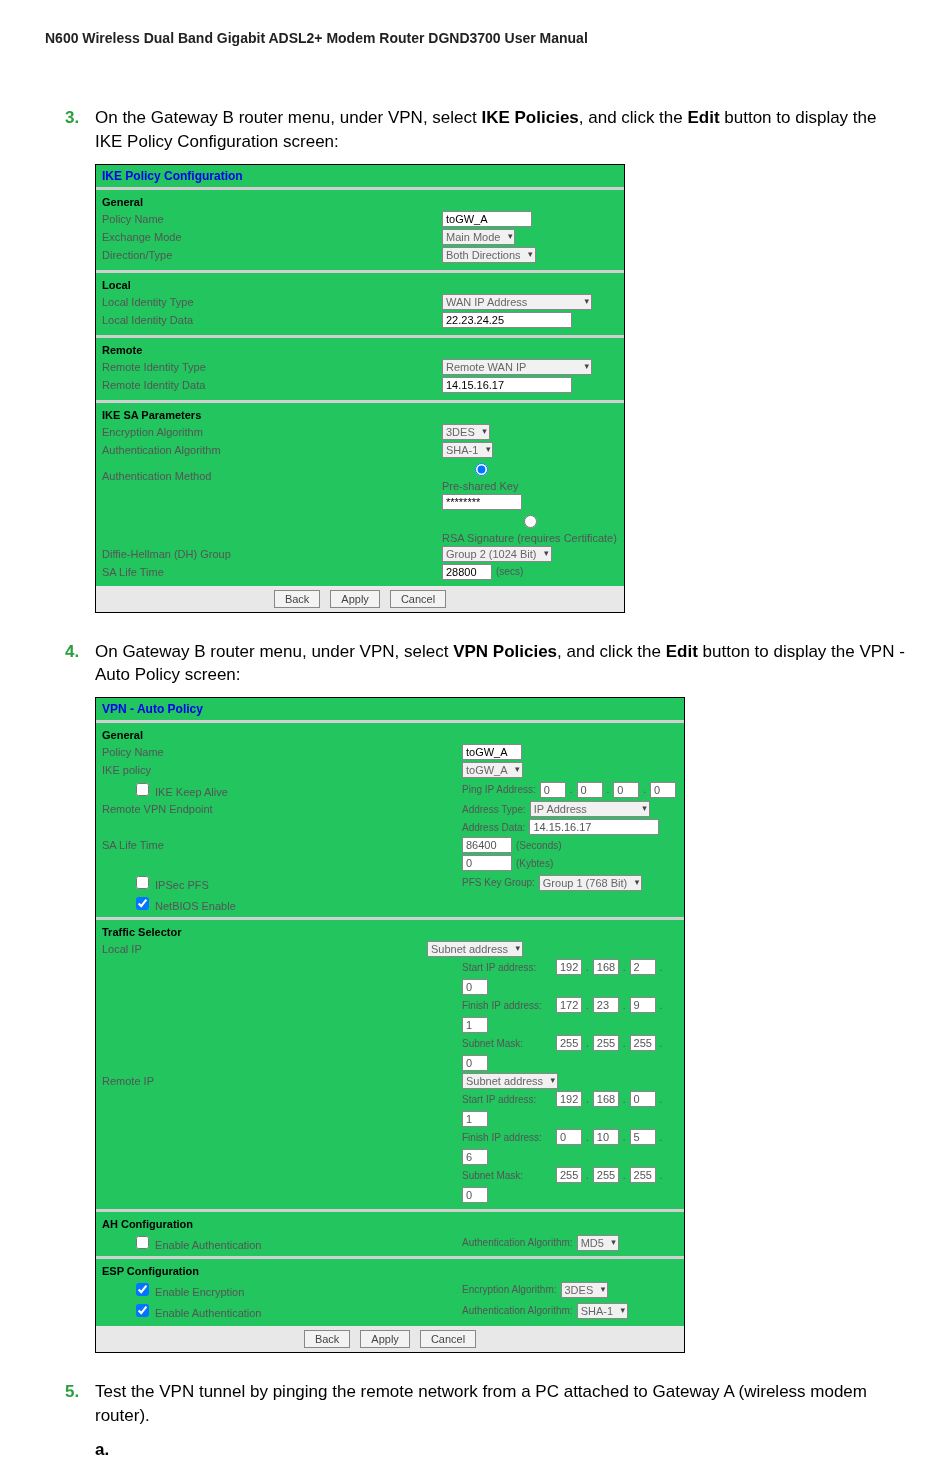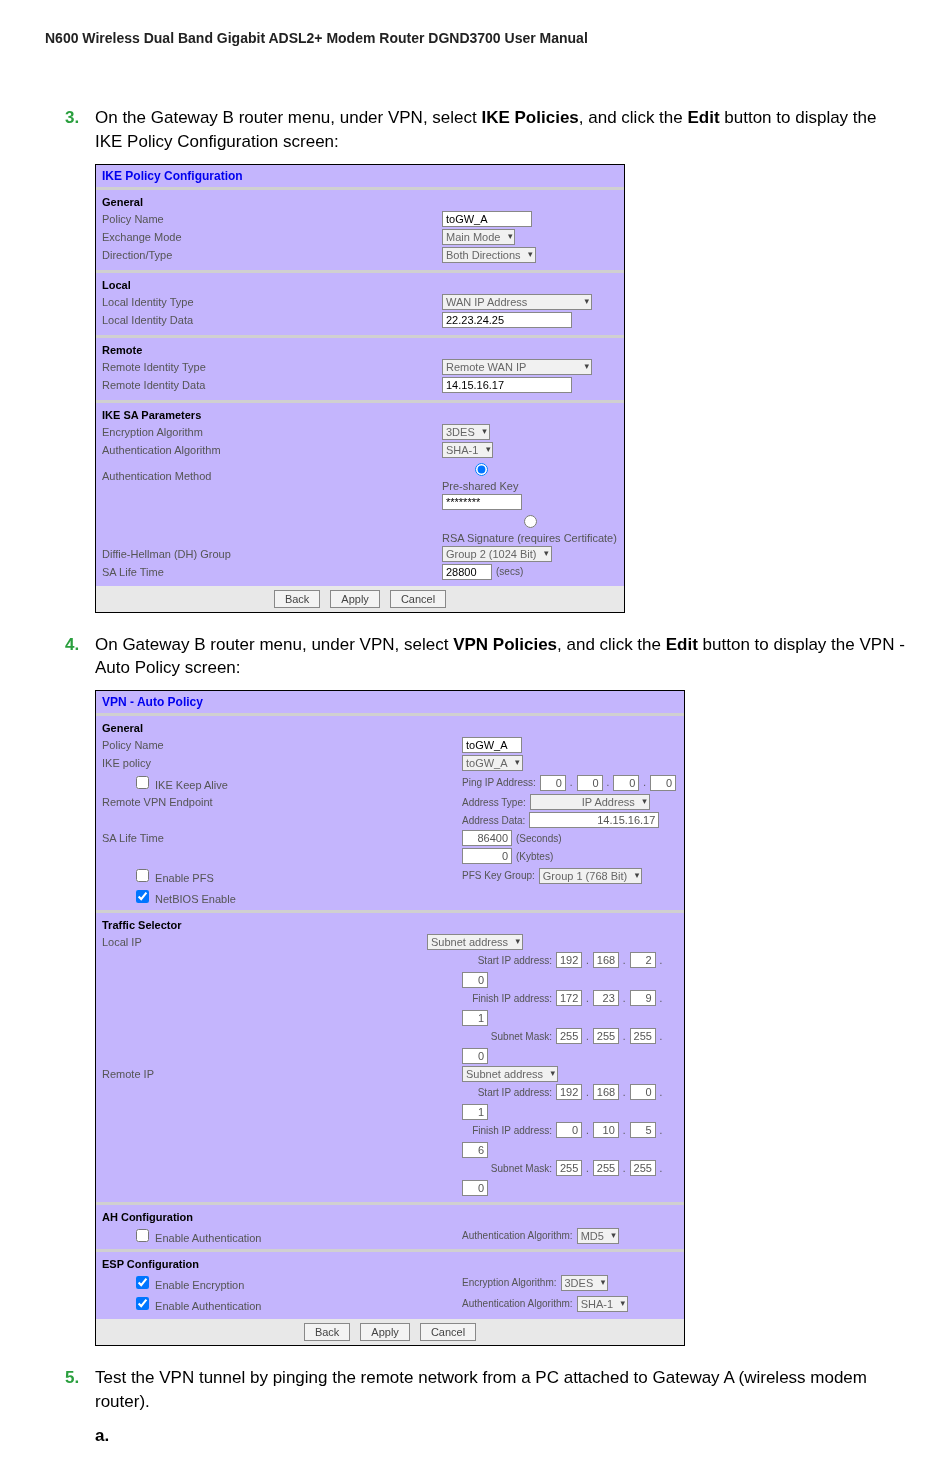--- a/index.html
+++ b/index.html
@@ -41,23 +41,23 @@
     line-height: 1.4;
   }
   .substep .num {
     font-weight: bold;
     width: 30px;
     flex-shrink: 0;
   }
 
   
   .shot {
-    margin: 8px 0 20px 50px;
+    margin: 8px 0 27px 50px;
     border: 1px solid #000;
-    background: #c4b5fd;
+    background: #22c55e;
     font-family: "Segoe UI", Tahoma, sans-serif;
     font-size: 11px;
   }
   .shot-title {
     color: #0000ee;
     font-weight: bold;
     font-size: 12px;
     padding: 4px 6px;
   }
   .sectionbar {
@@ -119,21 +119,21 @@
     gap: 10px;
     padding: 4px;
   }
   .fbtn {
     border: 1px solid #888;
     background: #f3f3f3;
     font-size: 11px;
     padding: 2px 10px;
     color: #444;
   }
-  .small { font-size: 10px; color: #555; text-align: right; }
+  .small { font-size: 10px; color: #555; }
   .indent { padding-left: 30px; }
   .ip-box { width: 26px; }
 </style>
 </head>
 <body>
 
 <div class="page">
   <div class="doc-header">N600 Wireless Dual Band Gigabit ADSL2+ Modem Router DGND3700 User Manual</div>
 
   <div class="step">
@@ -307,21 +307,21 @@
         </div>
       </div>
     <div class="row">
         <div class="label" style="width:360px"></div>
       <div class="ctrl small">
           <span class="faux-input" style="width:50px">0</span> 
           <span>(Kybtes)</span>
         </div>
       </div>
     <div class="row">
-        <div class="label indent" style="width:360px"><input type="checkbox" style=""> <span>Enable PFS</span></div>
+        <div class="label indent" style="width:360px"><input type="checkbox" style=""> <span>IPSec PFS</span></div>
       <div class="ctrl small">
           <span>PFS Key Group:</span> 
           <span class="faux-select">Group 1 (768 Bit)</span>
         </div>
       </div>
     <div class="row" style="padding-bottom:4px">
         <div class="label indent" style="width:360px"><input type="checkbox" checked="" style=""> <span>NetBIOS Enable</span></div>
       </div>
 
     <div class="sectionbar"></div>

